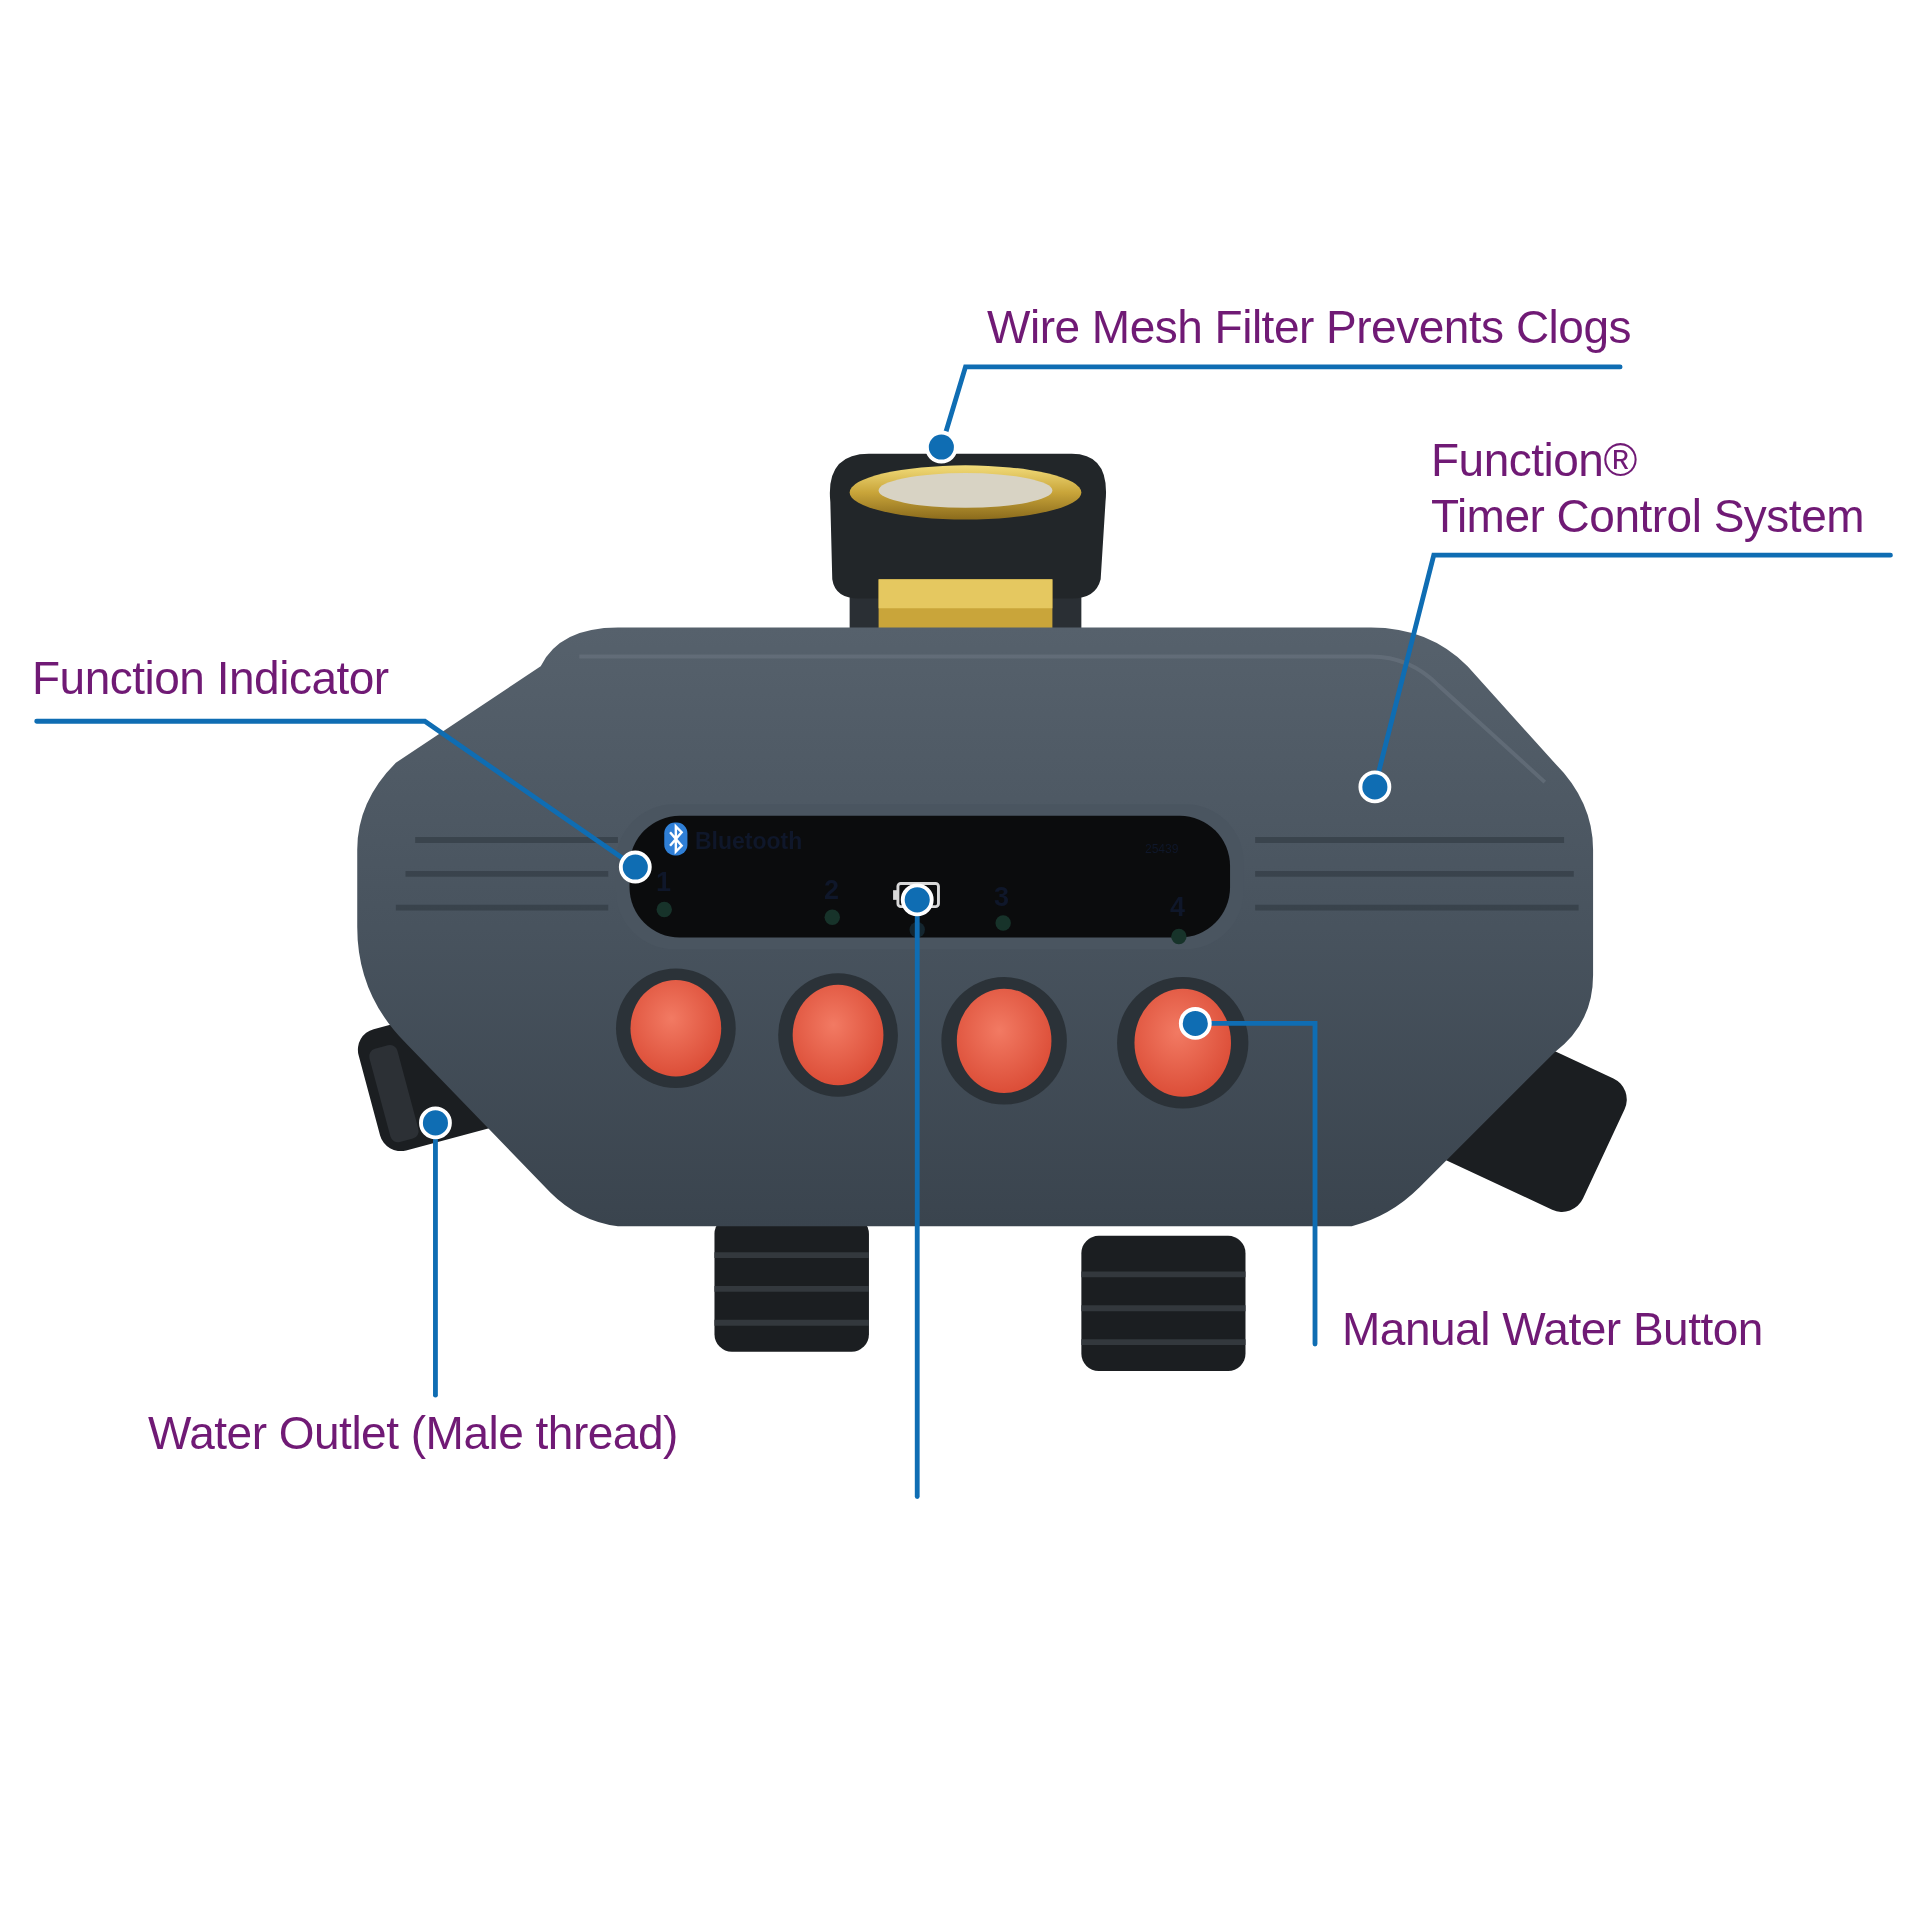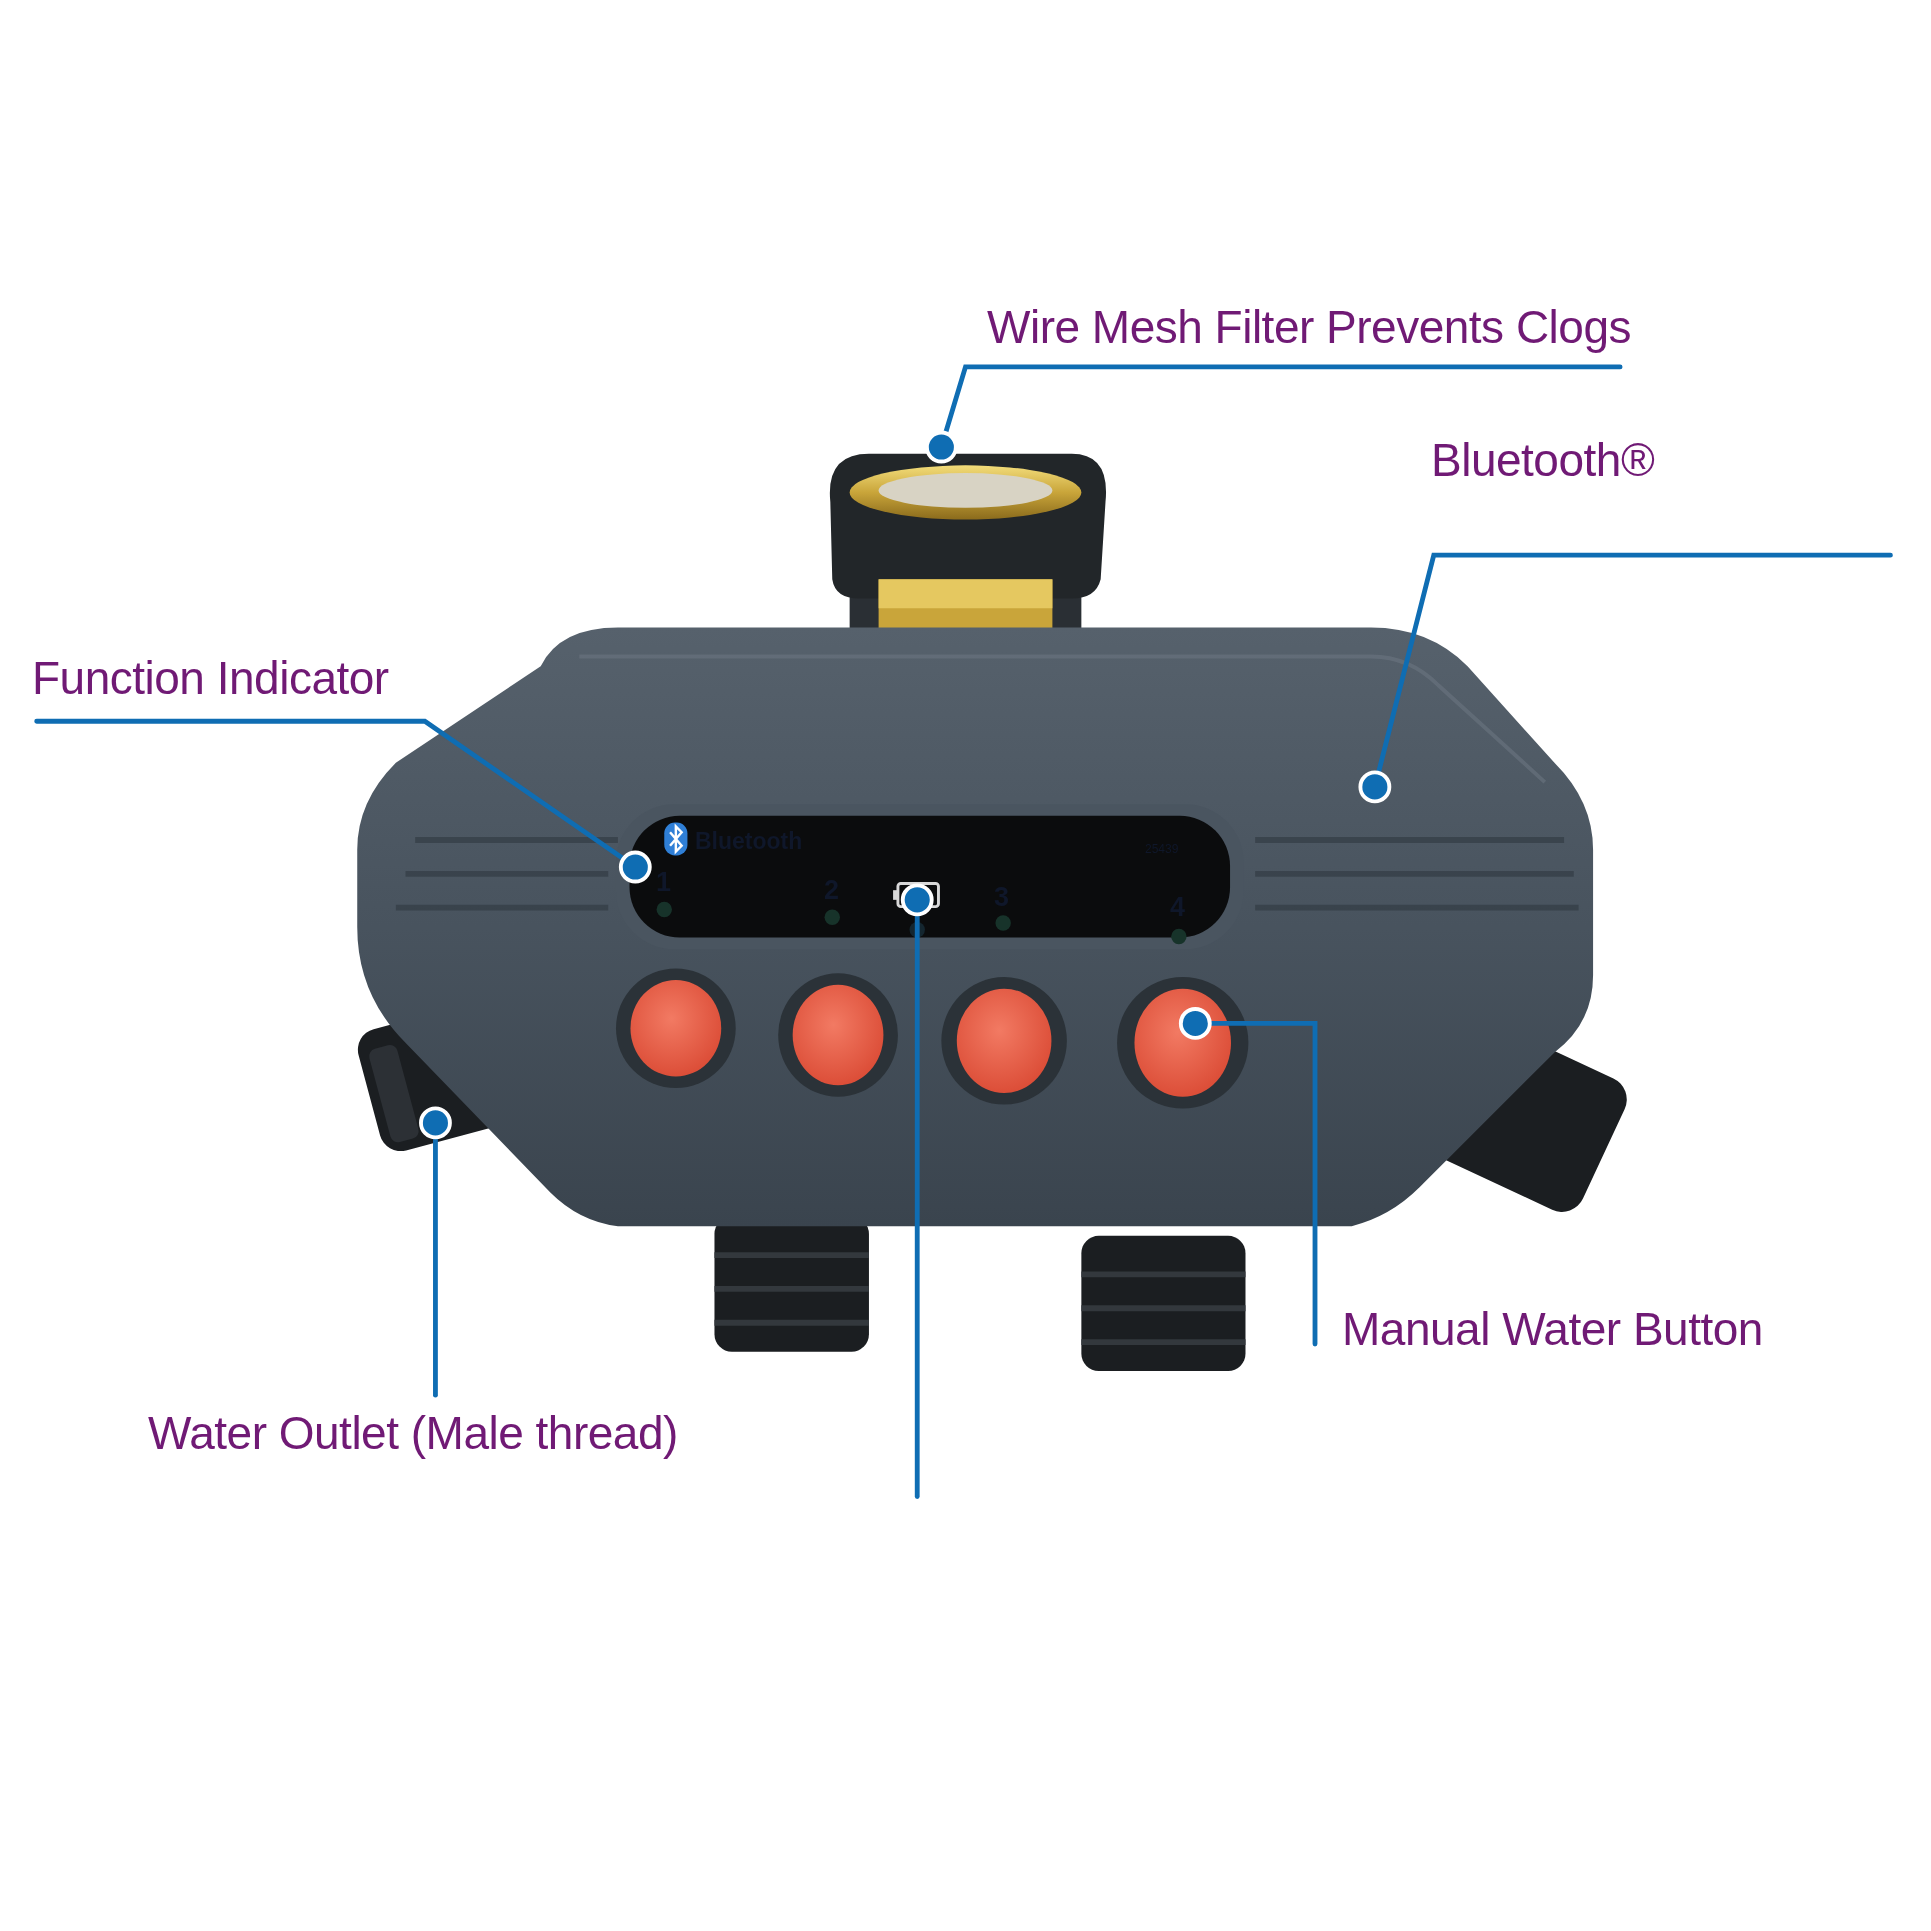--- a/index.html
+++ b/index.html
@@ -126,18 +126,19 @@
   </svg>
 
   <span class="panel-text" style="left:695px;top:828px;font-size:23px;">Bluetooth</span>
   <span class="panel-text" style="left:1145px;top:842px;font-size:12px;font-weight:normal;">25439</span>
   <span class="panel-text" style="left:656px;top:867px;font-size:27px;">1</span>
   <span class="panel-text" style="left:824px;top:875px;font-size:27px;">2</span>
   <span class="panel-text" style="left:994px;top:882px;font-size:27px;">3</span>
   <span class="panel-text" style="left:1170px;top:892px;font-size:27px;">4</span>
 
   <div class="label" style="left:987px;top:301px;">Wire Mesh Filter Prevents Clogs</div>
-  <div class="label" style="left:1431px;top:434px;">Bluetooth®</div>
+  <div class="label" style="left:1431px;top:434px;">Function®</div>
+  <div class="label" style="left:1431px;top:490px;">Timer Control System</div>
   <div class="label" style="left:32px;top:652px;">Function Indicator</div>
   <div class="label" style="left:1342px;top:1303px;">Manual Water Button</div>
   <div class="label" style="left:148px;top:1407px;">Water Outlet (Male thread)</div>
 </div>
 
 
 </body></html>

